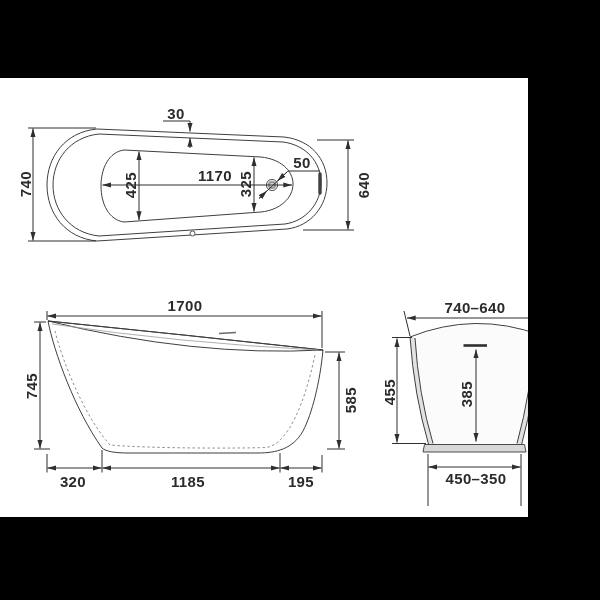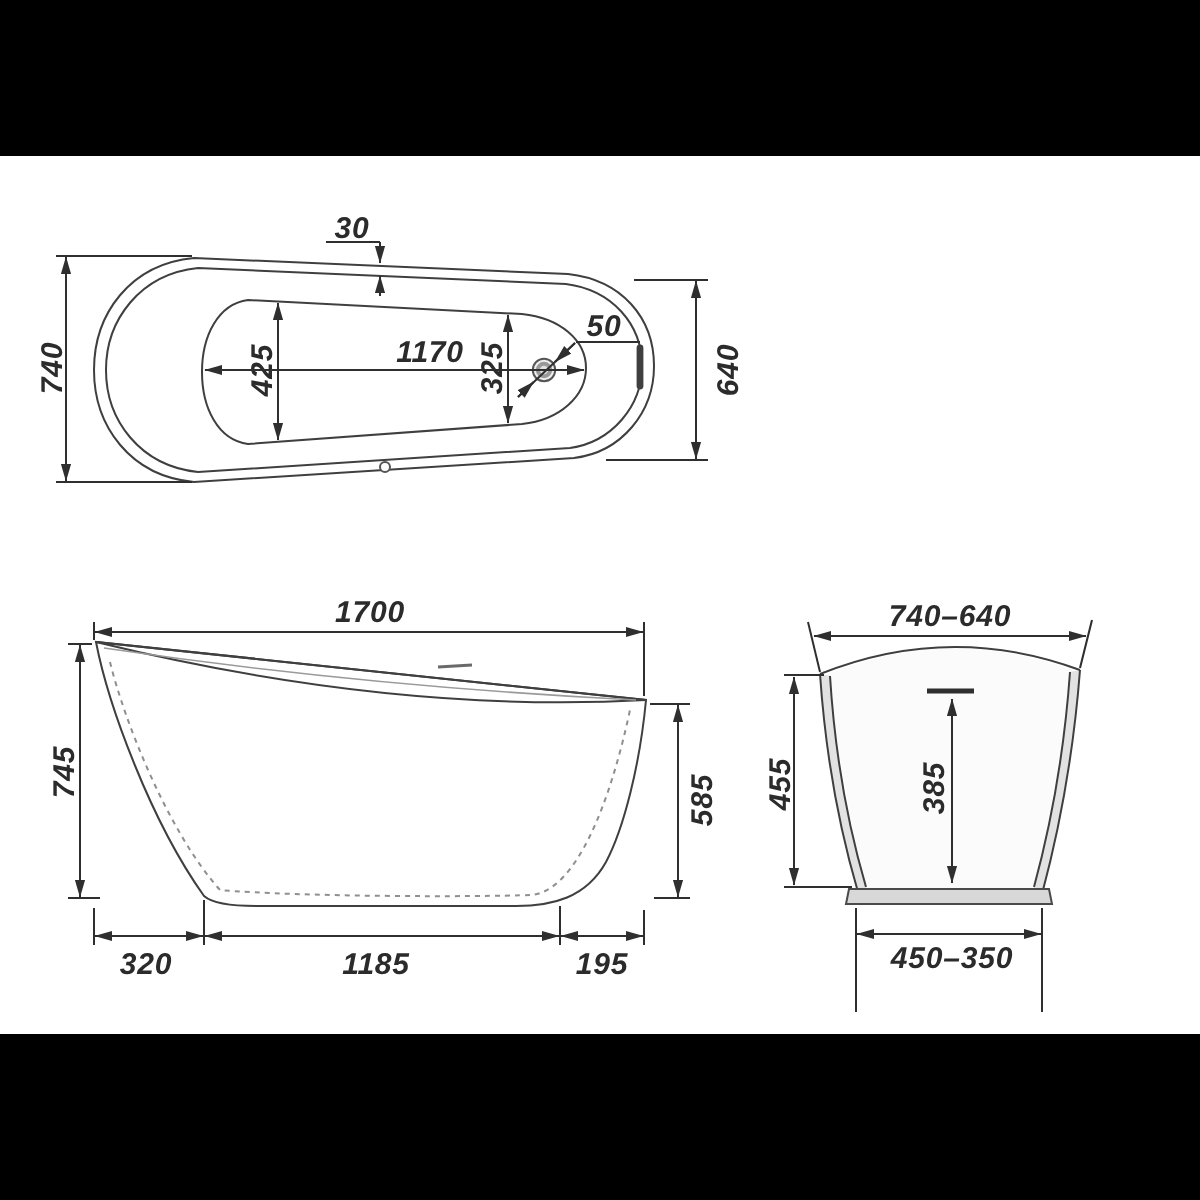--- a/index.html
+++ b/index.html
@@ -1,16 +1,16 @@
 <!DOCTYPE html>
 <html><head>
 <meta charset="utf-8">
 <style>
   html,body{margin:0;padding:0;background:#000;}
-  #canvas{position:relative;width:600px;height:600px;background:#000;overflow:hidden;font-style:italic;}
+  #canvas{position:relative;width:528px;height:600px;background:#000;overflow:hidden;}
   svg{display:block;}
   .dimtxt{
     font-family:"Liberation Sans",sans-serif;
     font-weight:bold;
     font-size:15px;
     letter-spacing:.4px;
     fill:#2b2b2b;
   }
   .thin{stroke:#3f3f3f;stroke-width:1;fill:none;}
   .dim{stroke:#2f2f2f;stroke-width:1;fill:none;}

